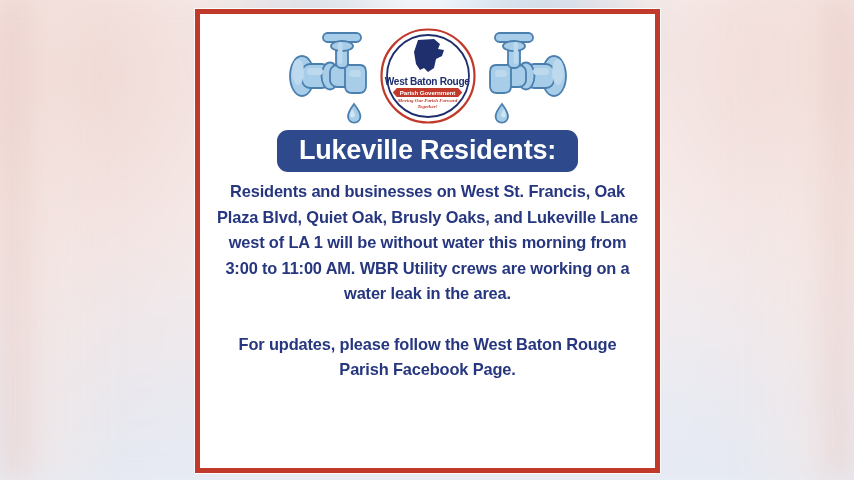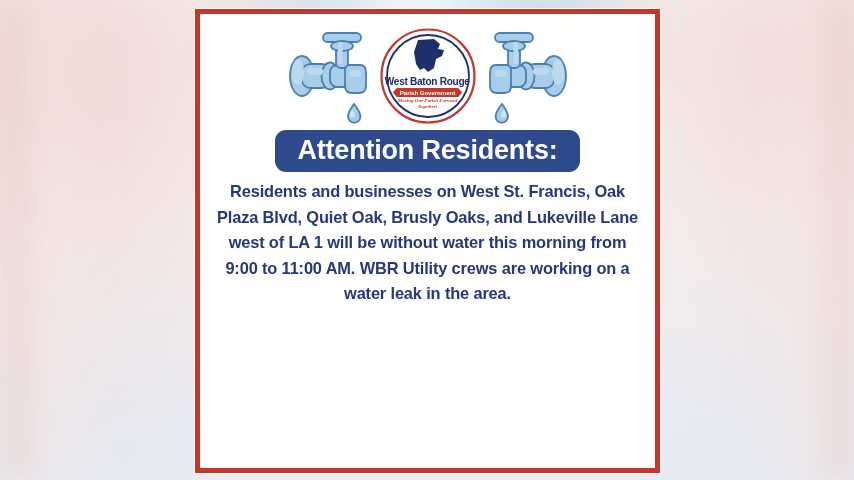--- a/index.html
+++ b/index.html
@@ -247,23 +247,24 @@
               <rect x="62" y="18" width="4.5" height="22" rx="2"></rect>
             </g>
             <path d="M78 80 Q72 88 72 92.5 A6.2 6.2 0 0 0 84.4 92.5 Q84.4 88 78 80 Z" fill="#a8cde8" stroke="#4a7fae" stroke-width="1.8"></path>
             <path d="M76 85 Q74 89 74 91.5 A2.6 2.6 0 0 0 79 91.5 Q79 89 76 85 Z" fill="#cfe6f5"></path>
           </svg>
         </div>
 
       </div>
 
       <div class="headline-row">
-        <div class="headline-banner">Attention Residents:</div>
+        <div class="headline-banner">Lukeville Residents:</div>
       </div>
 
       <div class="body-copy">
-        <p>Residents and businesses on West St. Francis, Oak Plaza Blvd, Quiet Oak, Brusly Oaks, and Lukeville Lane west of LA 1 will be without water this morning from 9:00 to 11:00 AM. WBR Utility crews are working on a water leak in the area.</p>
+        <p>Residents and businesses on West St. Francis, Oak Plaza Blvd, Quiet Oak, Brusly Oaks, and Lukeville Lane west of LA 1 will be without water this morning from 3:00 to 11:00 AM. WBR Utility crews are working on a water leak in the area.</p>
+        <p>For updates, please follow the West Baton Rouge Parish Facebook Page.</p>
       </div>
 
     </div>
   </div>
 
 </div>
 
 </body></html>

